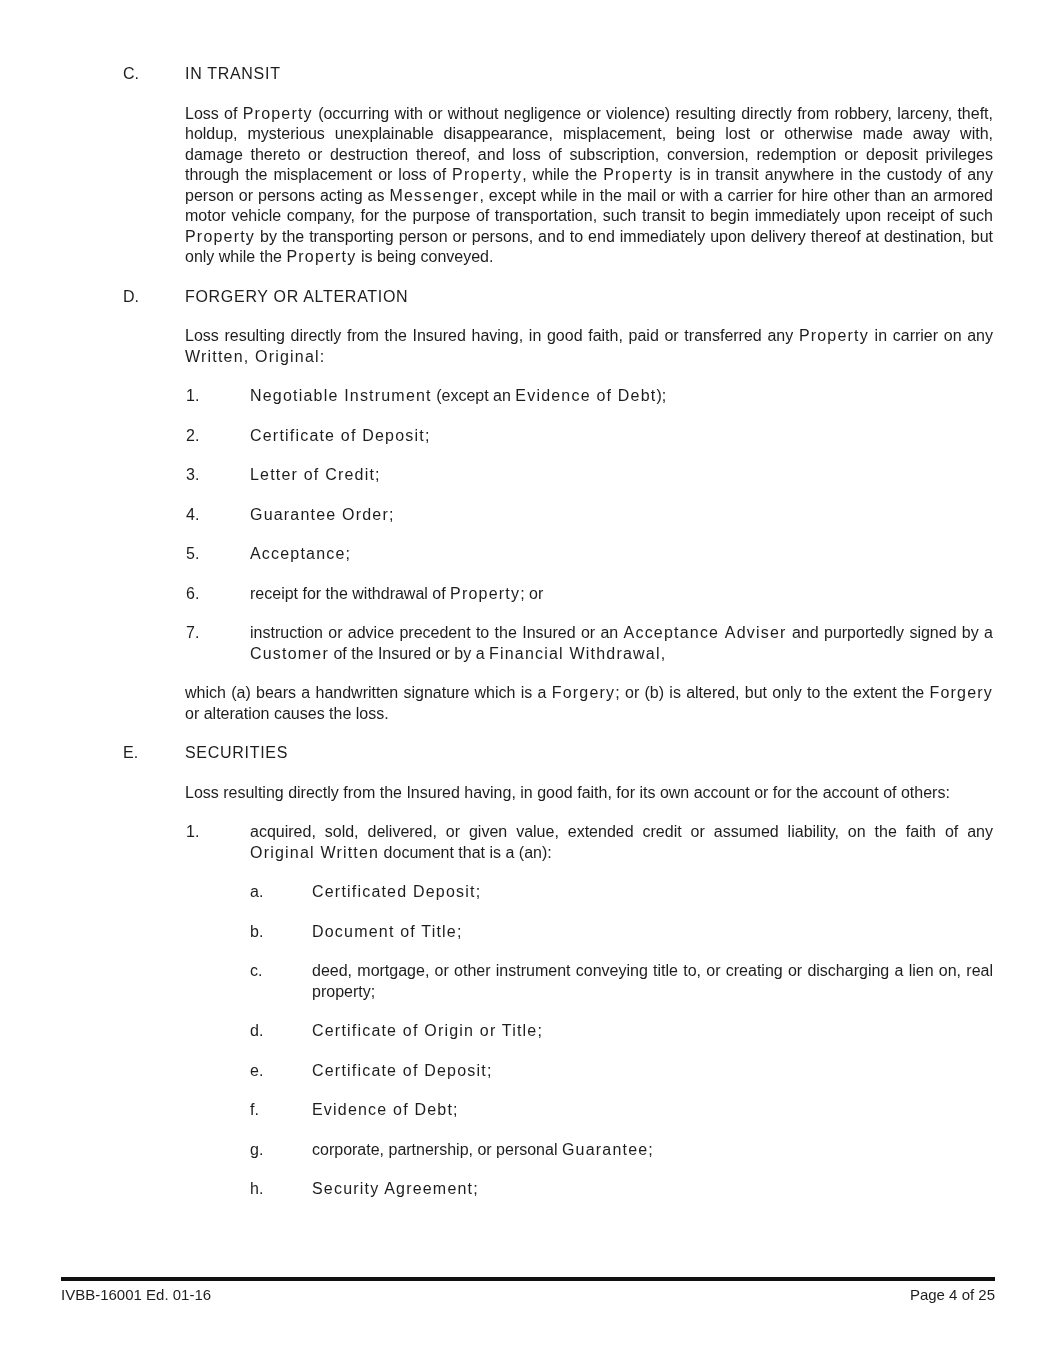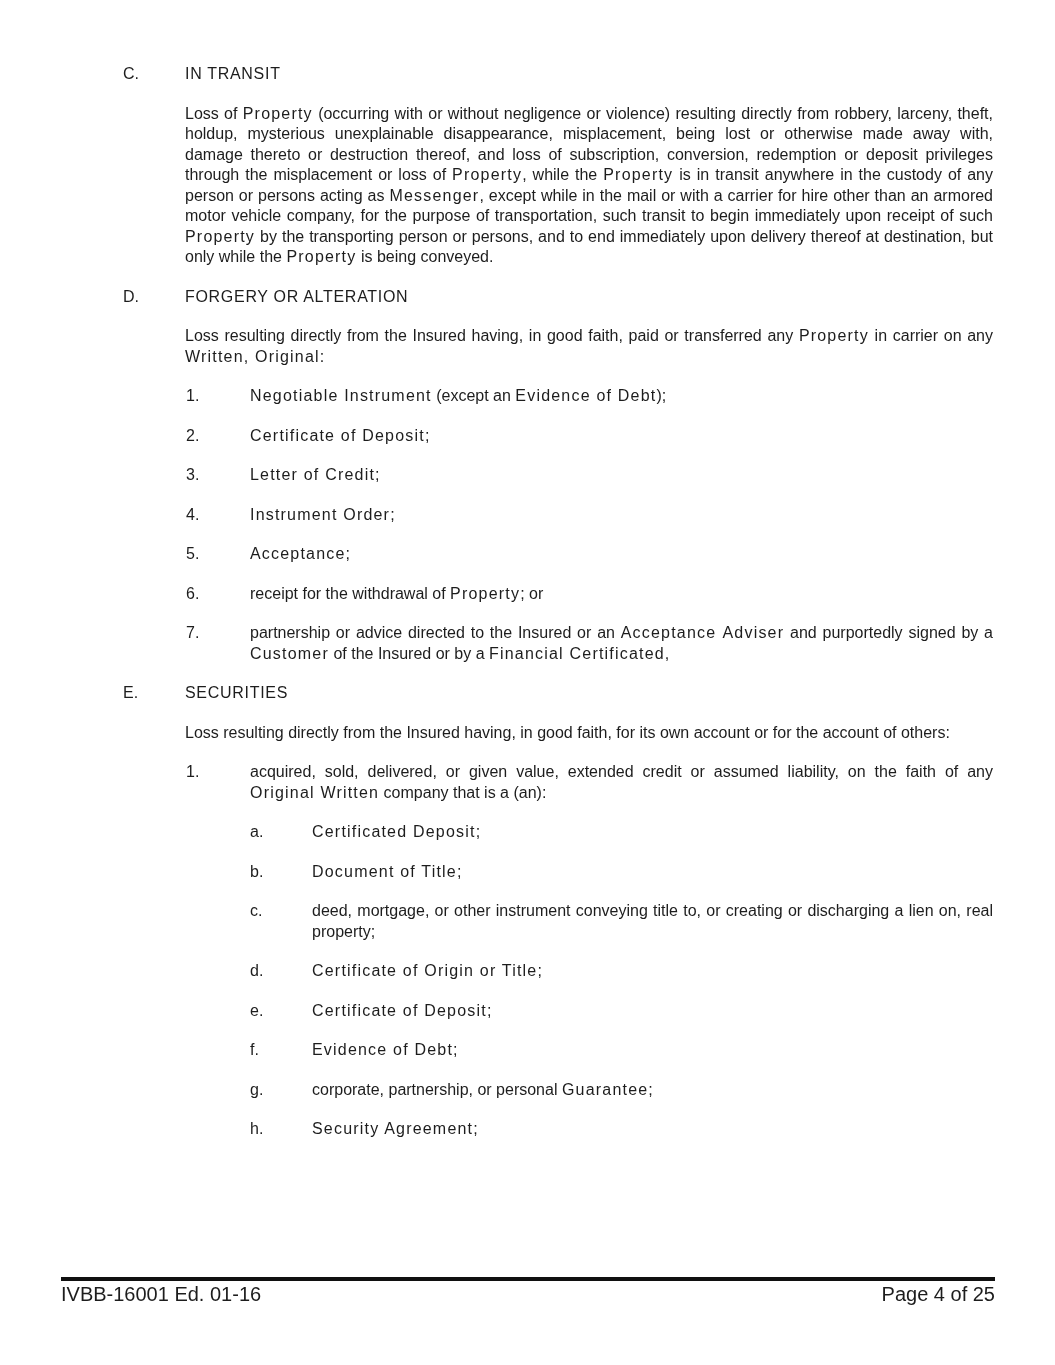--- a/index.html
+++ b/index.html
@@ -33,21 +33,21 @@
   .item.level-2 > .marker { flex: 0 0 64px; }
   .item.level-3 { margin-left: 250px; }
   .item.level-3 > .marker { flex: 0 0 62px; }
   .item .text { flex: 1; text-align: justify; }
   .term { letter-spacing: 1.2px; }
   .footer {
     position: absolute;
     left: 61px;
     top: 1277px;
     width: 934px;
-    font-size: 20px;
+    font-size: 15px;
     line-height: 19px;
   }
   .rule {
     height: 4px;
     background: #101010;
     margin-bottom: 4px;
   }
   .footer-row {
     display: flex;
     justify-content: space-between;
@@ -75,42 +75,43 @@
       <div class="block item level-2">
         <span class="marker">2.</span>
         <div class="text"><span class="term">Certificate of Deposit</span><span>;</span></div>
       </div>
       <div class="block item level-2">
         <span class="marker">3.</span>
         <div class="text"><span class="term">Letter of Credit</span><span>;</span></div>
       </div>
       <div class="block item level-2">
         <span class="marker">4.</span>
-        <div class="text"><span class="term">Instrument Order</span><span>;</span></div>
+        <div class="text"><span class="term">Guarantee Order</span><span>;</span></div>
       </div>
       <div class="block item level-2">
         <span class="marker">5.</span>
         <div class="text"><span class="term">Acceptance</span><span>;</span></div>
       </div>
       <div class="block item level-2">
         <span class="marker">6.</span>
         <div class="text"><span>receipt for the withdrawal of </span><span class="term">Property</span><span>; or</span></div>
       </div>
       <div class="block item level-2">
         <span class="marker">7.</span>
-        <div class="text"><span>partnership or advice directed to the Insured or an </span><span class="term">Acceptance Adviser</span><span> and purportedly signed by a </span><span class="term">Customer</span><span> of the Insured or by a </span><span class="term">Financial Certificated</span><span>,</span></div>
+        <div class="text"><span>instruction or advice precedent to the Insured or an </span><span class="term">Acceptance Adviser</span><span> and purportedly signed by a </span><span class="term">Customer</span><span> of the Insured or by a </span><span class="term">Financial Withdrawal</span><span>,</span></div>
       </div>
+      <p class="block para"><span>which (a) bears a handwritten signature which is a </span><span class="term">Forgery</span><span>; or (b) is altered, but only to the extent the </span><span class="term">Forgery</span><span> or alteration causes the loss.</span></p>
       <div class="block section">
         <span class="marker">E.</span>
         <span class="title">SECURITIES</span>
       </div>
       <p class="block para"><span>Loss resulting directly from the Insured having, in good faith, for its own account or for the account of others:</span></p>
       <div class="block item level-2">
         <span class="marker">1.</span>
-        <div class="text"><span>acquired, sold, delivered, or given value, extended credit or assumed liability, on the faith of any </span><span class="term">Original Written</span><span> company that is a (an):</span></div>
+        <div class="text"><span>acquired, sold, delivered, or given value, extended credit or assumed liability, on the faith of any </span><span class="term">Original Written</span><span> document that is a (an):</span></div>
       </div>
       <div class="block item level-3">
         <span class="marker">a.</span>
         <div class="text"><span class="term">Certificated Deposit</span><span>;</span></div>
       </div>
       <div class="block item level-3">
         <span class="marker">b.</span>
         <div class="text"><span class="term">Document of Title</span><span>;</span></div>
       </div>
       <div class="block item level-3">

